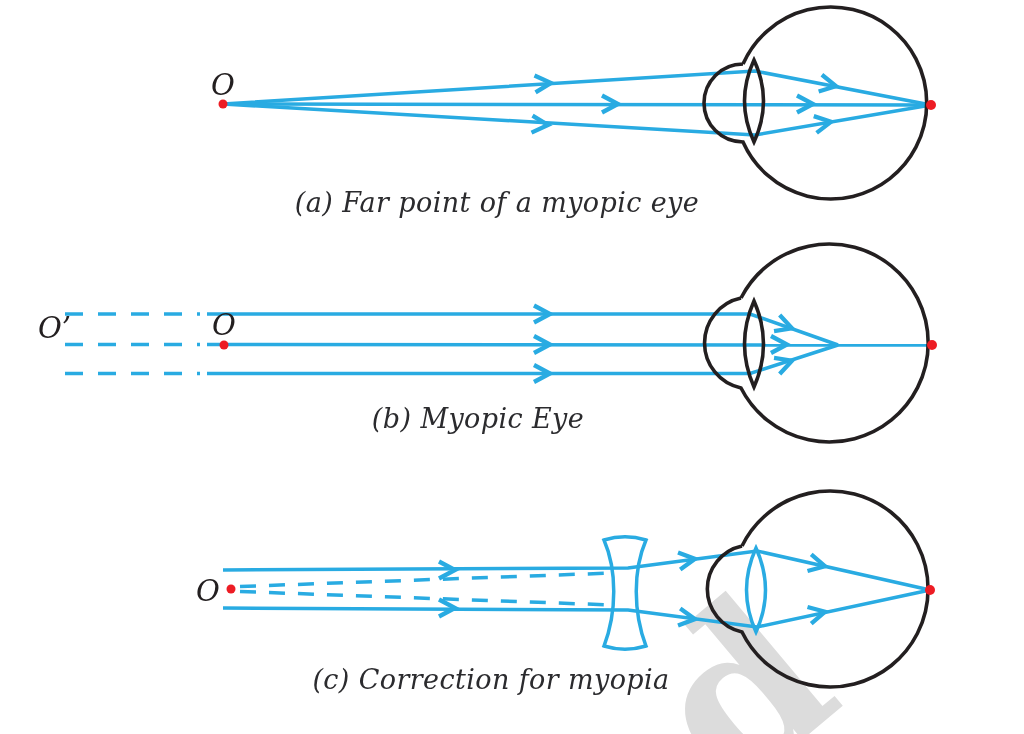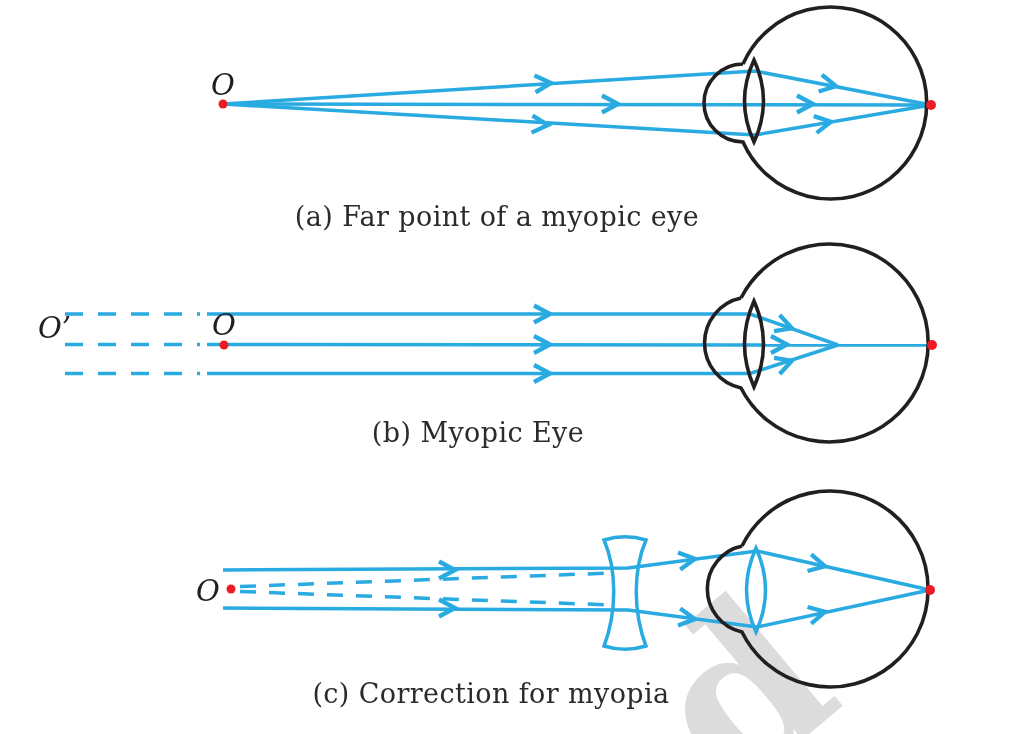--- a/index.html
+++ b/index.html
@@ -8,25 +8,25 @@
     background:#ffffff;
     position:relative;
     overflow:hidden;
     font-family:"DejaVu Serif", serif;
   }
   .stage{position:absolute;left:0;top:0;z-index:1;}
   .caption{
     position:absolute;
     transform:translateX(-50%);
     white-space:nowrap;
+    font-style:italic;
     font-size:27px;
     letter-spacing:0.4px;
     color:#2b2b2e;
     z-index:2;
-    margin-top:14px;
   }
   .pt-label{
     font-style:italic;
     font-size:29px;
     fill:#231f20;
     font-family:"DejaVu Serif", serif;
   }
   .watermark{
     position:absolute;
     left:655px;top:600px;

